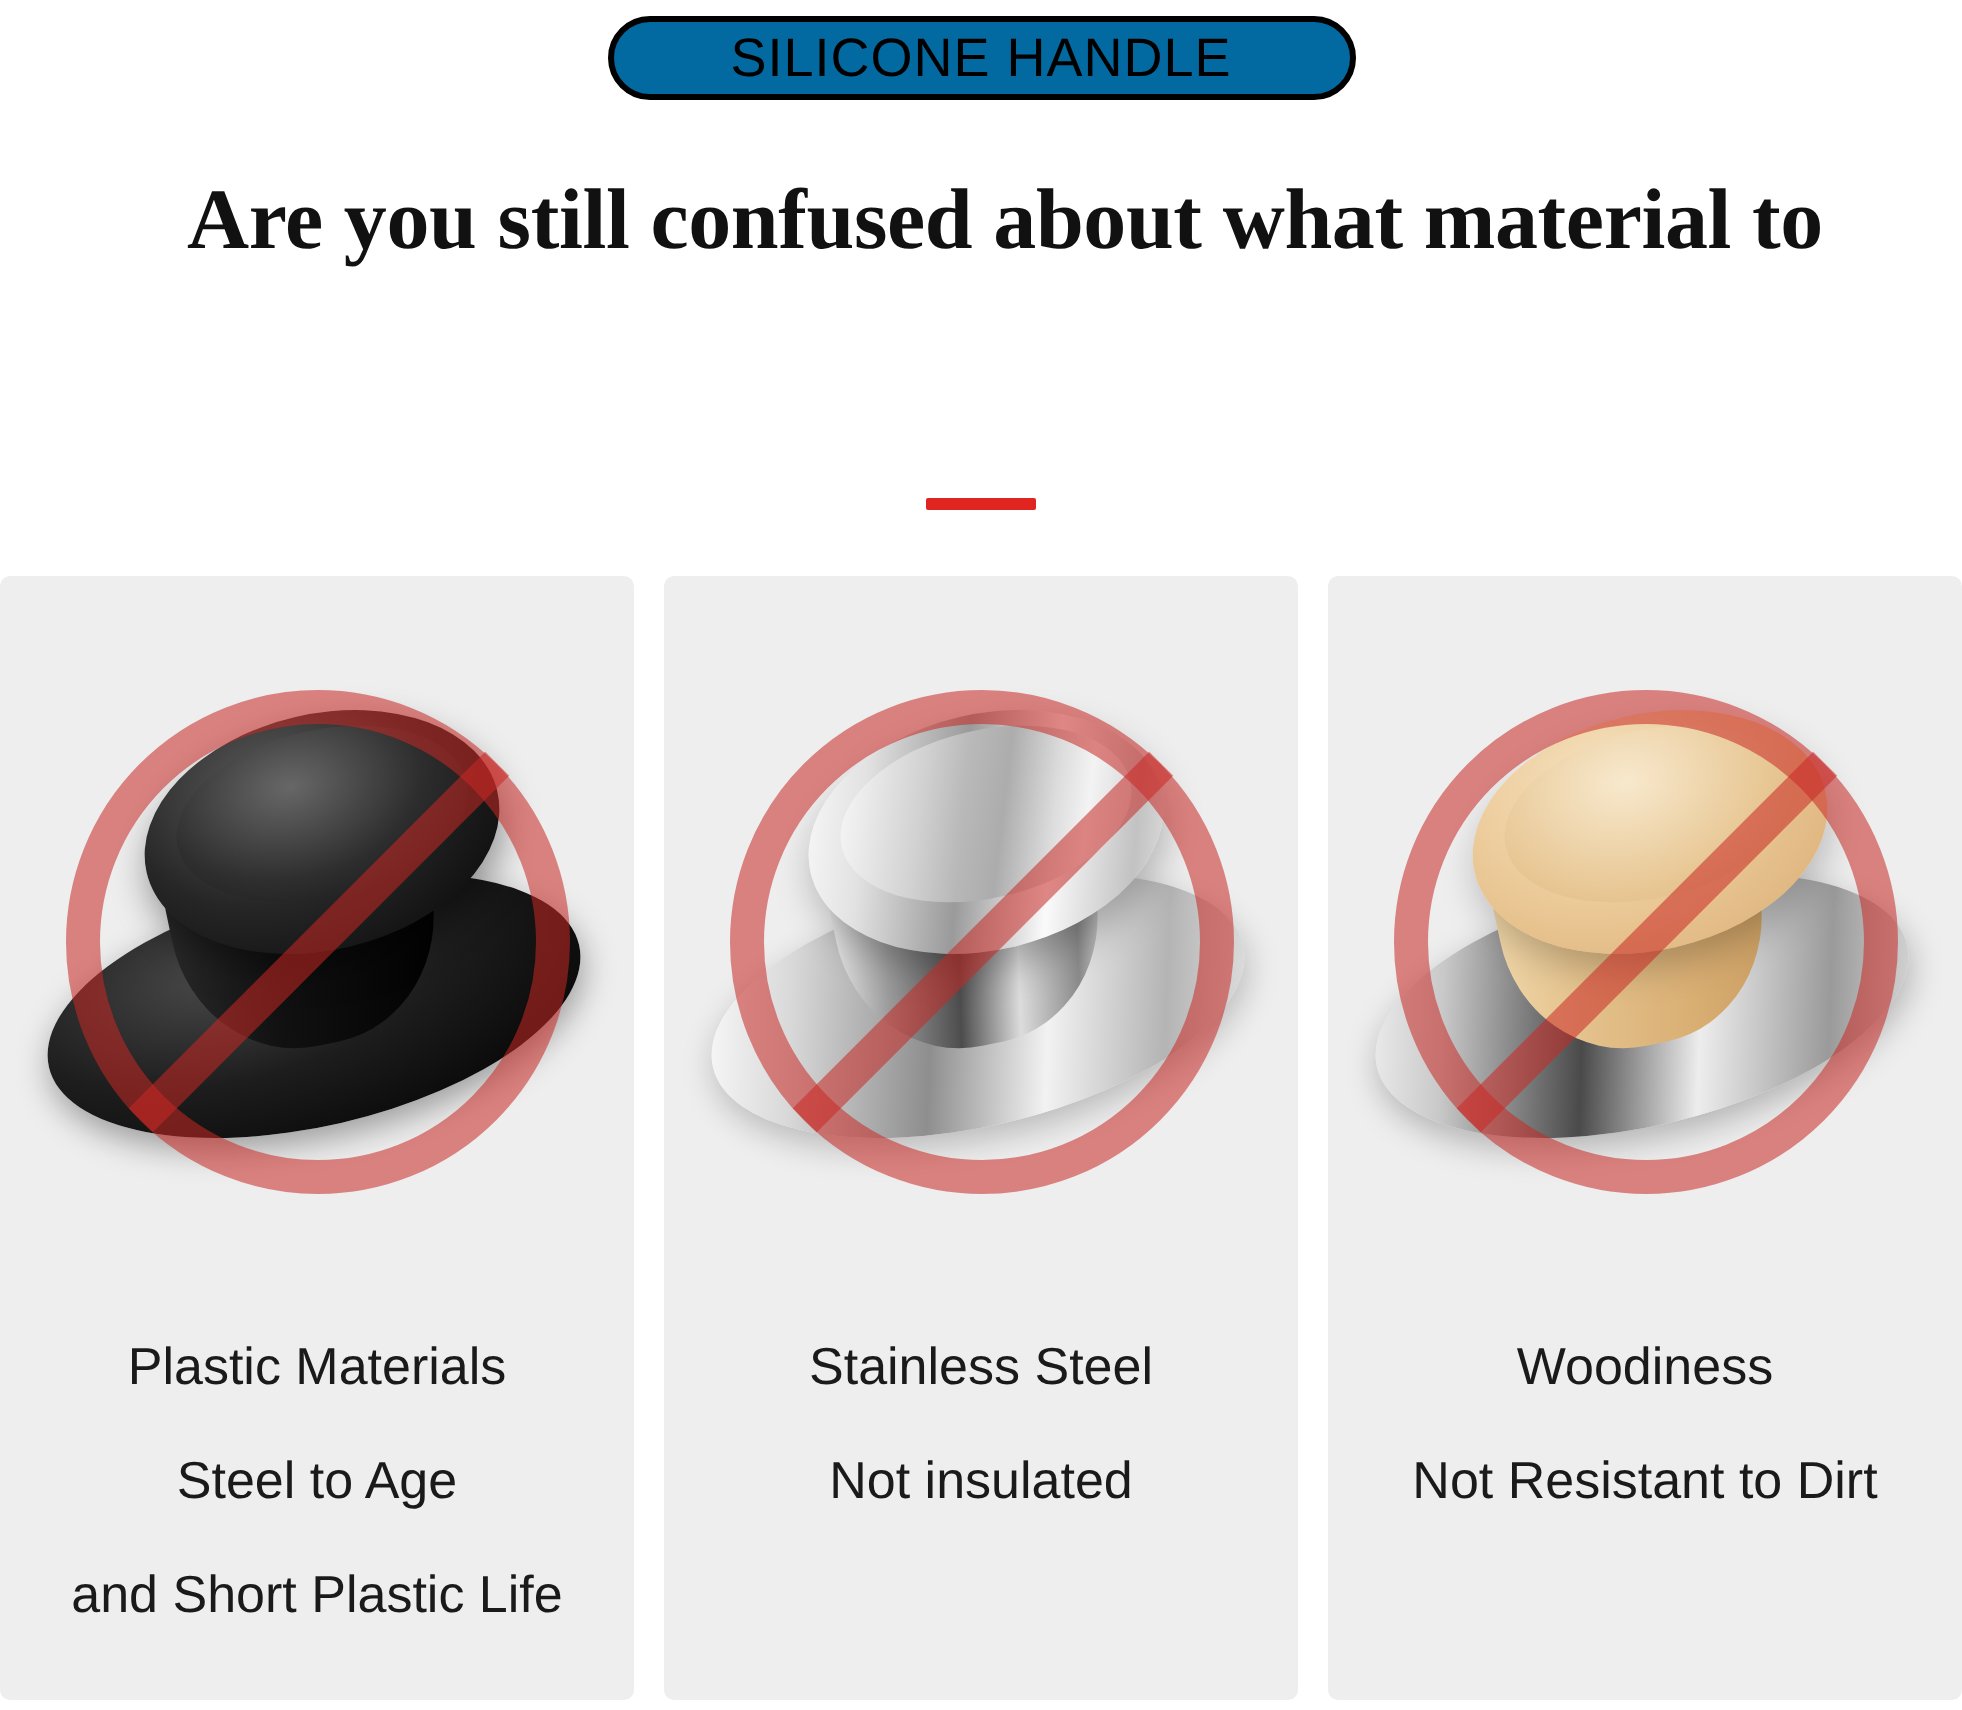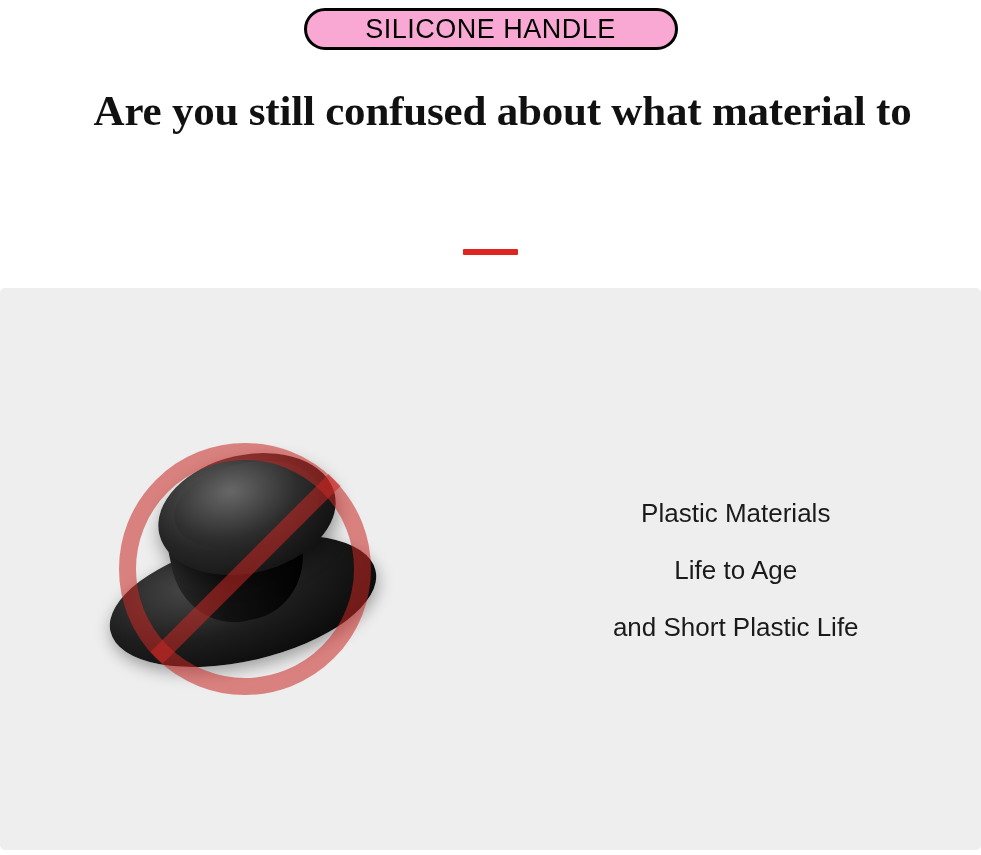--- a/index.html
+++ b/index.html
@@ -26,21 +26,21 @@
   }
   .badge {
     box-sizing: border-box;
     width: 374px;
     height: 42px;
     border: 3px solid #000000;
     border-radius: 21px;
     display: flex;
     align-items: center;
     justify-content: center;
-    background: #f9a8d4;
+    background: #0369a1;
   }
   .badge-text {
     font-family: "Liberation Sans", sans-serif;
     font-size: 27px;
     letter-spacing: 0.5px;
     color: #000000;
     line-height: 1;
     white-space: nowrap;
   }
 
@@ -87,20 +87,21 @@
     height: 562px;
     display: flex;
     gap: 15px;
   }
   .card {
     flex: 1 1 0;
     background: #eeeeee;
     border-radius: 5px;
     position: relative;
     display: flex;
+    flex-direction: column;
     align-items: center;
     overflow: hidden;
   }
 
   .card-media {
     width: 100%;
     height: 365px;
     position: relative;
   }
   .knob-stage {
@@ -265,20 +266,50 @@
       <div class="knob-stage plastic">
         <div class="knob-base"></div>
         <div class="knob-stem"></div>
         <div class="knob-cap"></div>
         <div class="knob-cap-top"></div>
         <div class="no-sign"></div>
       </div>
     </div>
     <div class="card-captions">
       <span class="caption">Plastic Materials</span>
-      <span class="caption">Life to Age</span>
+      <span class="caption">Steel to Age</span>
       <span class="caption">and Short Plastic Life</span>
     </div>
   </div>
 
-
+  <div class="card" style="background: rgb(238, 238, 238);">
+    <div class="card-media">
+      <div class="knob-stage steel">
+        <div class="knob-base"></div>
+        <div class="knob-stem"></div>
+        <div class="knob-cap"></div>
+        <div class="knob-cap-top"></div>
+        <div class="no-sign"></div>
+      </div>
+    </div>
+    <div class="card-captions">
+      <span class="caption">Stainless Steel</span>
+      <span class="caption">Not insulated</span>
+    </div>
+  </div>
+
+  <div class="card" style="background: rgb(238, 238, 238);">
+    <div class="card-media">
+      <div class="knob-stage wood">
+        <div class="knob-base"></div>
+        <div class="knob-stem"></div>
+        <div class="knob-cap"></div>
+        <div class="knob-cap-top"></div>
+        <div class="no-sign"></div>
+      </div>
+    </div>
+    <div class="card-captions">
+      <span class="caption">Woodiness</span>
+      <span class="caption">Not Resistant to Dirt</span>
+    </div>
+  </div>
 
 </div>
 
 </body></html>

